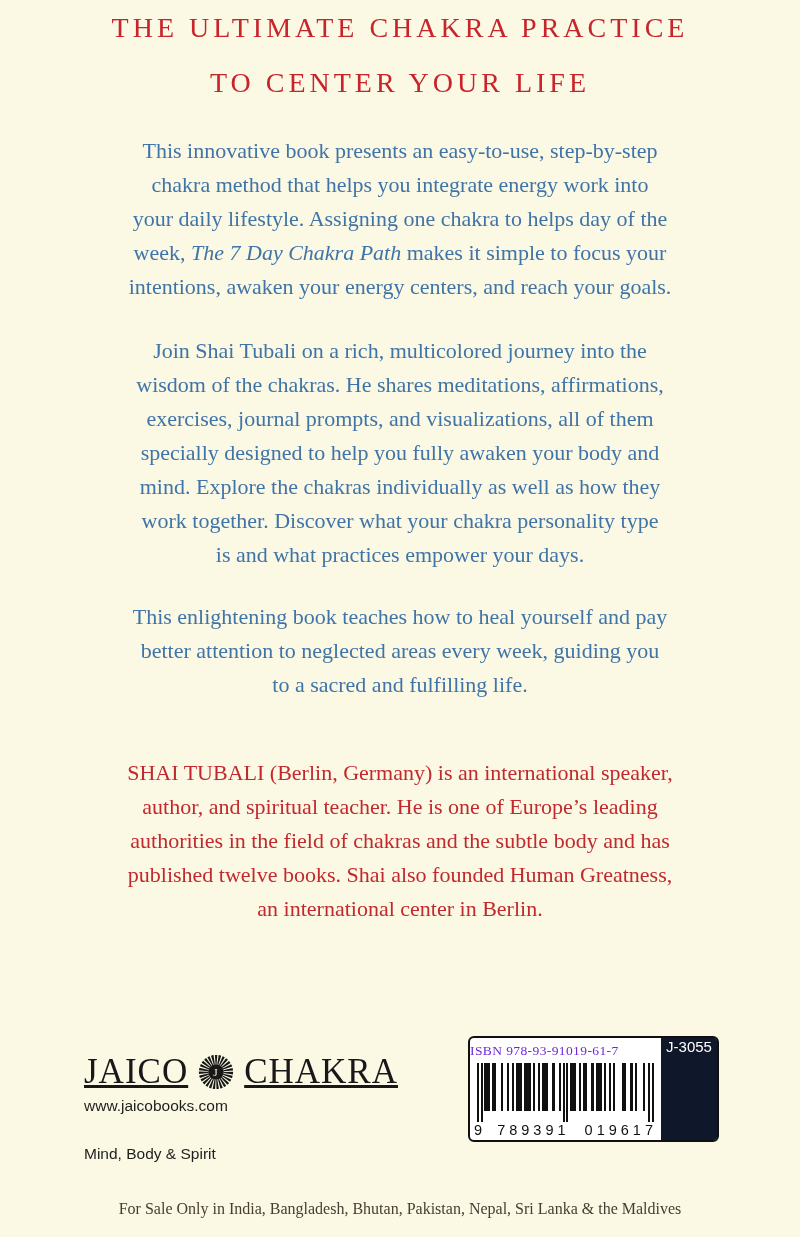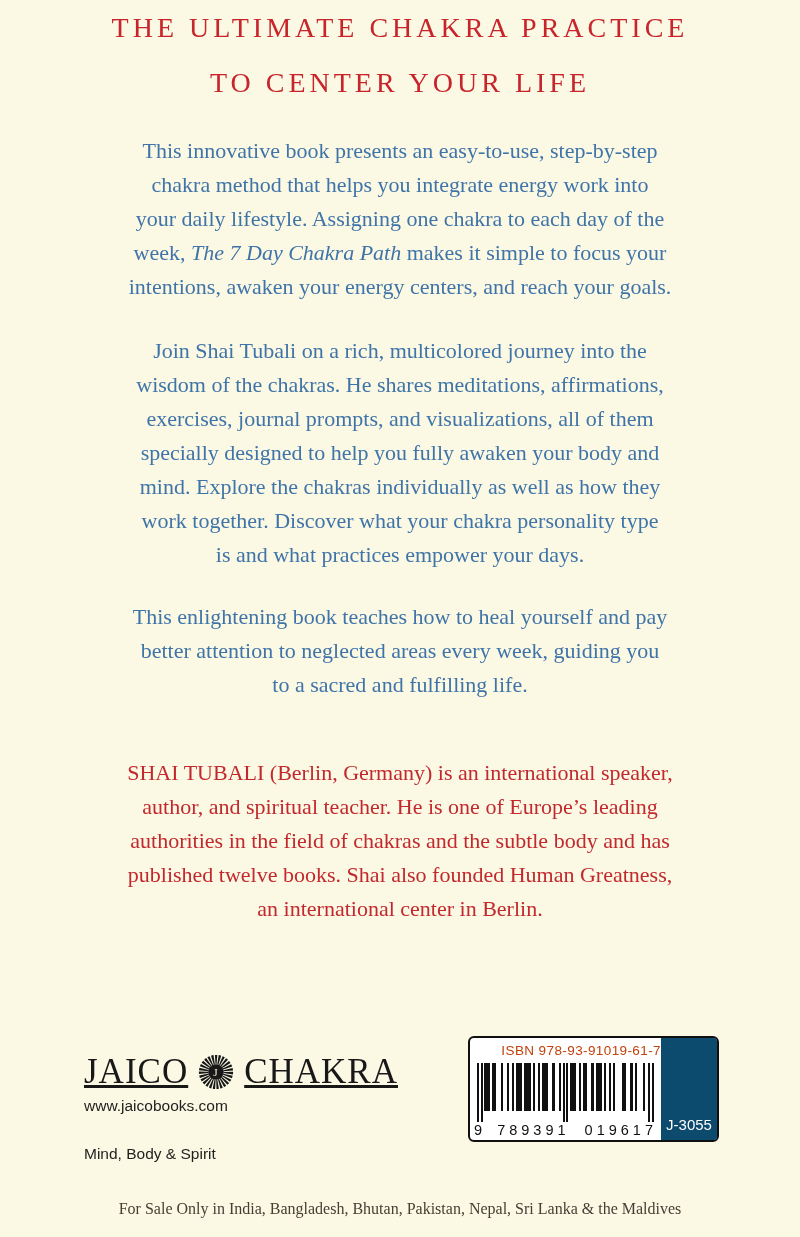--- a/index.html
+++ b/index.html
@@ -66,47 +66,46 @@
     height: 106px;
     background: #ffffff;
     border: 2px solid #101010;
     border-radius: 6px;
     display: flex;
     box-sizing: border-box;
   }
   .bc-label { position: relative; flex: 1 1 auto; }
   .bc-isbn {
     margin-top: 5px;
-    text-align: right;
-    font-family: Liberation Sans, sans-serif;
+    text-align: left;
+    font-family: Liberation Serif, serif;
     font-size: 13.5px;
     letter-spacing: 0.4px;
-    color: #c2410c;
+    color: #6d28d9;
     white-space: nowrap;
   }
   .bc-bars { position: absolute; left: 7px; right: 7px; top: 25px; height: 62px; }
   .bc-bar { position: absolute; top: 0; height: 48px; background: #101010; }
   .bc-bar.guard { height: 60px; }
   .bc-digits {
     position: absolute;
     left: 3px; right: 3px; bottom: 2px;
     display: flex;
     justify-content: space-between;
     font-family: "Liberation Sans", sans-serif;
     font-size: 14.5px;
     color: #101010;
   }
   .bc-digits span { background: #ffffff; padding: 0 1px; }
   .bc-digits .grp { letter-spacing: 4px; }
   .bc-code {
     width: 56px;
-    background: #0c4a6e;
+    background: #0f172a;
     border-radius: 0 3px 3px 0;
     display: flex;
-    align-items: flex-end;
     justify-content: center;
     padding-bottom: 7px;
     box-sizing: border-box;
     color: #ffffff;
     font-family: "Liberation Sans", sans-serif;
     font-size: 15px;
   }
 
   .sale-note {
     position: absolute;
@@ -124,21 +123,21 @@
 <div class="page">
 
   <h1 class="tagline">
     <div>THE ULTIMATE CHAKRA PRACTICE</div>
     <div>TO CENTER YOUR LIFE</div>
   </h1>
 
   <div class="para blue p1">
     <div class="ln">This innovative book presents an easy-to-use, step-by-step</div>
     <div class="ln">chakra method that helps you integrate energy work into</div>
-    <div class="ln">your daily lifestyle. Assigning one chakra to each day of the</div>
+    <div class="ln">your daily lifestyle. Assigning one chakra to helps day of the</div>
     <div class="ln"><span>week, </span><span class="book-title-italic">The 7 Day Chakra Path</span><span> makes it simple to focus your</span></div>
     <div class="ln">intentions, awaken your energy centers, and reach your goals.</div>
   </div>
 
   <div class="para blue p2">
     <div class="ln">Join Shai Tubali on a rich, multicolored journey into the</div>
     <div class="ln">wisdom of the chakras. He shares meditations, affirmations,</div>
     <div class="ln">exercises, journal prompts, and visualizations, all of them</div>
     <div class="ln">specially designed to help you fully awaken your body and</div>
     <div class="ln">mind. Explore the chakras individually as well as how they</div>

